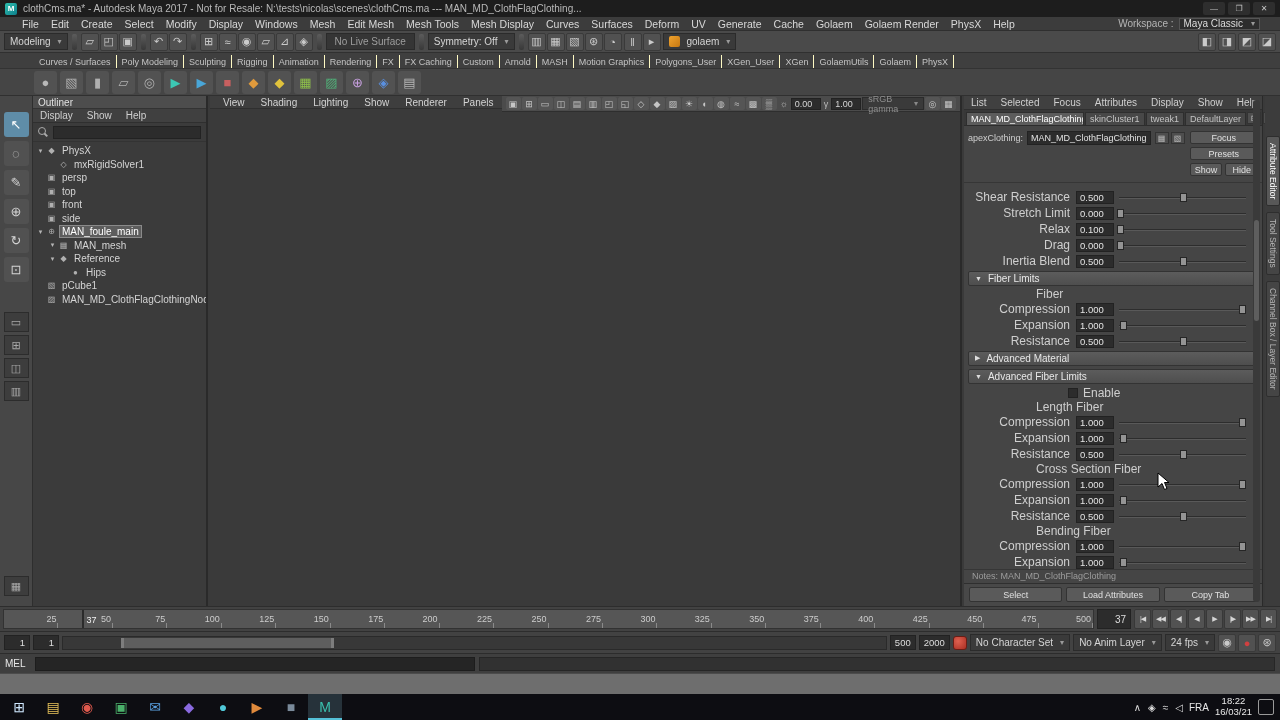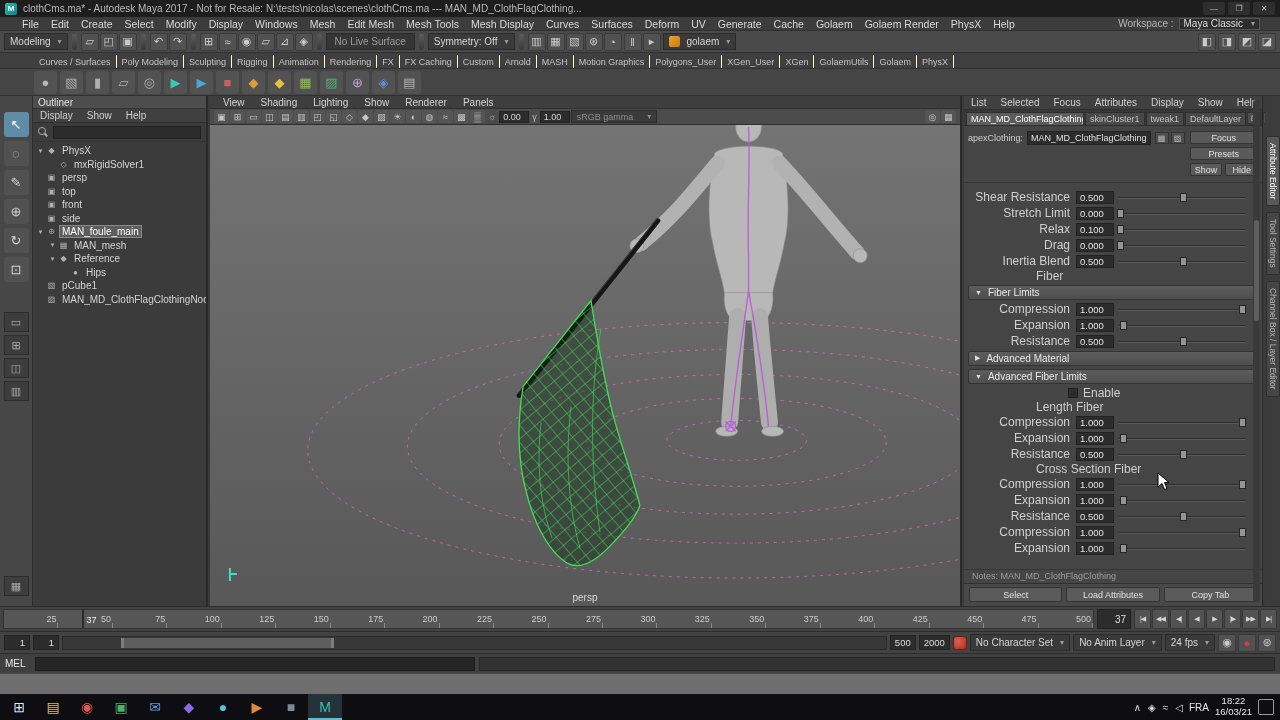--- a/index.html
+++ b/index.html
@@ -53,21 +53,21 @@
 .mag::after{content:"";position:absolute;left:6px;top:7px;width:4px;height:1.5px;background:#aaa;transform:rotate(45deg)}
 .ol-box{flex:1;height:13px;background:#2c2c2c;border:1px solid #222}
 .ol-tree{flex:1;overflow:hidden;padding-top:2px}
 .ol-row{height:13.5px;display:flex;align-items:center;font-size:10px;color:#d4d4d4;white-space:nowrap;padding-left:3px}
 .ol-row.i1{padding-left:15px}.ol-row.i2{padding-left:27px}
 .ol-arrow{width:9px;font-size:7px;color:#b5b5b5;text-align:center;flex:none}
 .ol-icon{width:11px;margin:0 3px 0 1px;font-size:8px;color:#b0b0b0;text-align:center;flex:none}
 .ol-label{padding:0 2px}
 .ol-row.selected .ol-label{background:#5d5d5d;outline:1px solid #8a8a8a;color:#fff}
 
-.viewport{position:absolute;left:210px;top:0;bottom:0;width:752px;display:flex;flex-direction:column;border-right:2px solid #2a2a2a}
+.viewport{position:absolute;left:210px;top:0;bottom:0;width:752px;display:flex;flex-direction:row;border-right:2px solid #2a2a2a}
 .vp-menus{height:13px;background:#3e3e3e;display:flex;align-items:center;padding-left:5px;border-bottom:1px solid #2f2f2f}
 .vp-menu{font-size:10px;color:#d3d3d3;padding:0 8px}
 .vp-iconbar{height:16px;background:#4b4b4b;display:flex;align-items:center;gap:1px;padding:0 4px;border-bottom:1px solid #2e2e2e}
 .vp-icon{width:15px;height:13px;background:#555;border-radius:2px;color:#c6c6c6;font-size:9px;display:flex;align-items:center;justify-content:center;flex:none}
 .vp-glyph{color:#bdbdbd;font-size:9px;padding:0 2px}
 .vp-field{background:#2c2c2c;border:1px solid #222;height:12px;min-width:30px;padding:0 3px;font-size:9px;color:#d5d5d5;display:flex;align-items:center}
 .vp-gamma{background:#3a3a3a;border:1px solid #2b2b2b;height:13px;display:flex;align-items:center;gap:14px;padding:0 5px;font-size:9px;color:#8f8f8f}
 .vp-gamma::after{content:"▾";font-size:8px;color:#888}
 .vp-canvas{flex:1;position:relative;background:linear-gradient(#747474,#646464 55%,#585858);overflow:hidden}
 .vp-canvas svg{position:absolute;inset:0;width:100%;height:100%}
@@ -614,34 +614,34 @@
 
             <span class="lbl">Inertia Blend</span>
 
             <span class="val">0.500</span>
             <span class="slider">
               <span class="track"></span>
               <span class="handle" style="left: 50%;"></span>
             </span>
           </div>
 
-          <div class="row r-group">
-
-            <span class="lbl">Fiber</span>
-
-          </div>
-
           <div class="row r-section">
             <div class="sechdr">
               <span class="sec-arrow">▼</span>
               <span>Fiber Limits</span>
             </div>
 
           </div>
 
+          <div class="row r-group">
+
+            <span class="lbl">Fiber</span>
+
+          </div>
+
           <div class="row r-slider">
 
             <span class="lbl">Compression</span>
 
             <span class="val">1.000</span>
             <span class="slider">
               <span class="track"></span>
               <span class="handle" style="left: 97%;"></span>
             </span>
           </div>
@@ -762,20 +762,25 @@
 
             <span class="lbl">Resistance</span>
 
             <span class="val">0.500</span>
             <span class="slider">
               <span class="track"></span>
               <span class="handle" style="left: 50%;"></span>
             </span>
           </div>
 
+          <div class="row r-group">
+
+            <span class="lbl">Bending Fiber</span>
+
+          </div>
 
           <div class="row r-slider">
 
             <span class="lbl">Compression</span>
 
             <span class="val">1.000</span>
             <span class="slider">
               <span class="track"></span>
               <span class="handle" style="left: 97%;"></span>
             </span>

